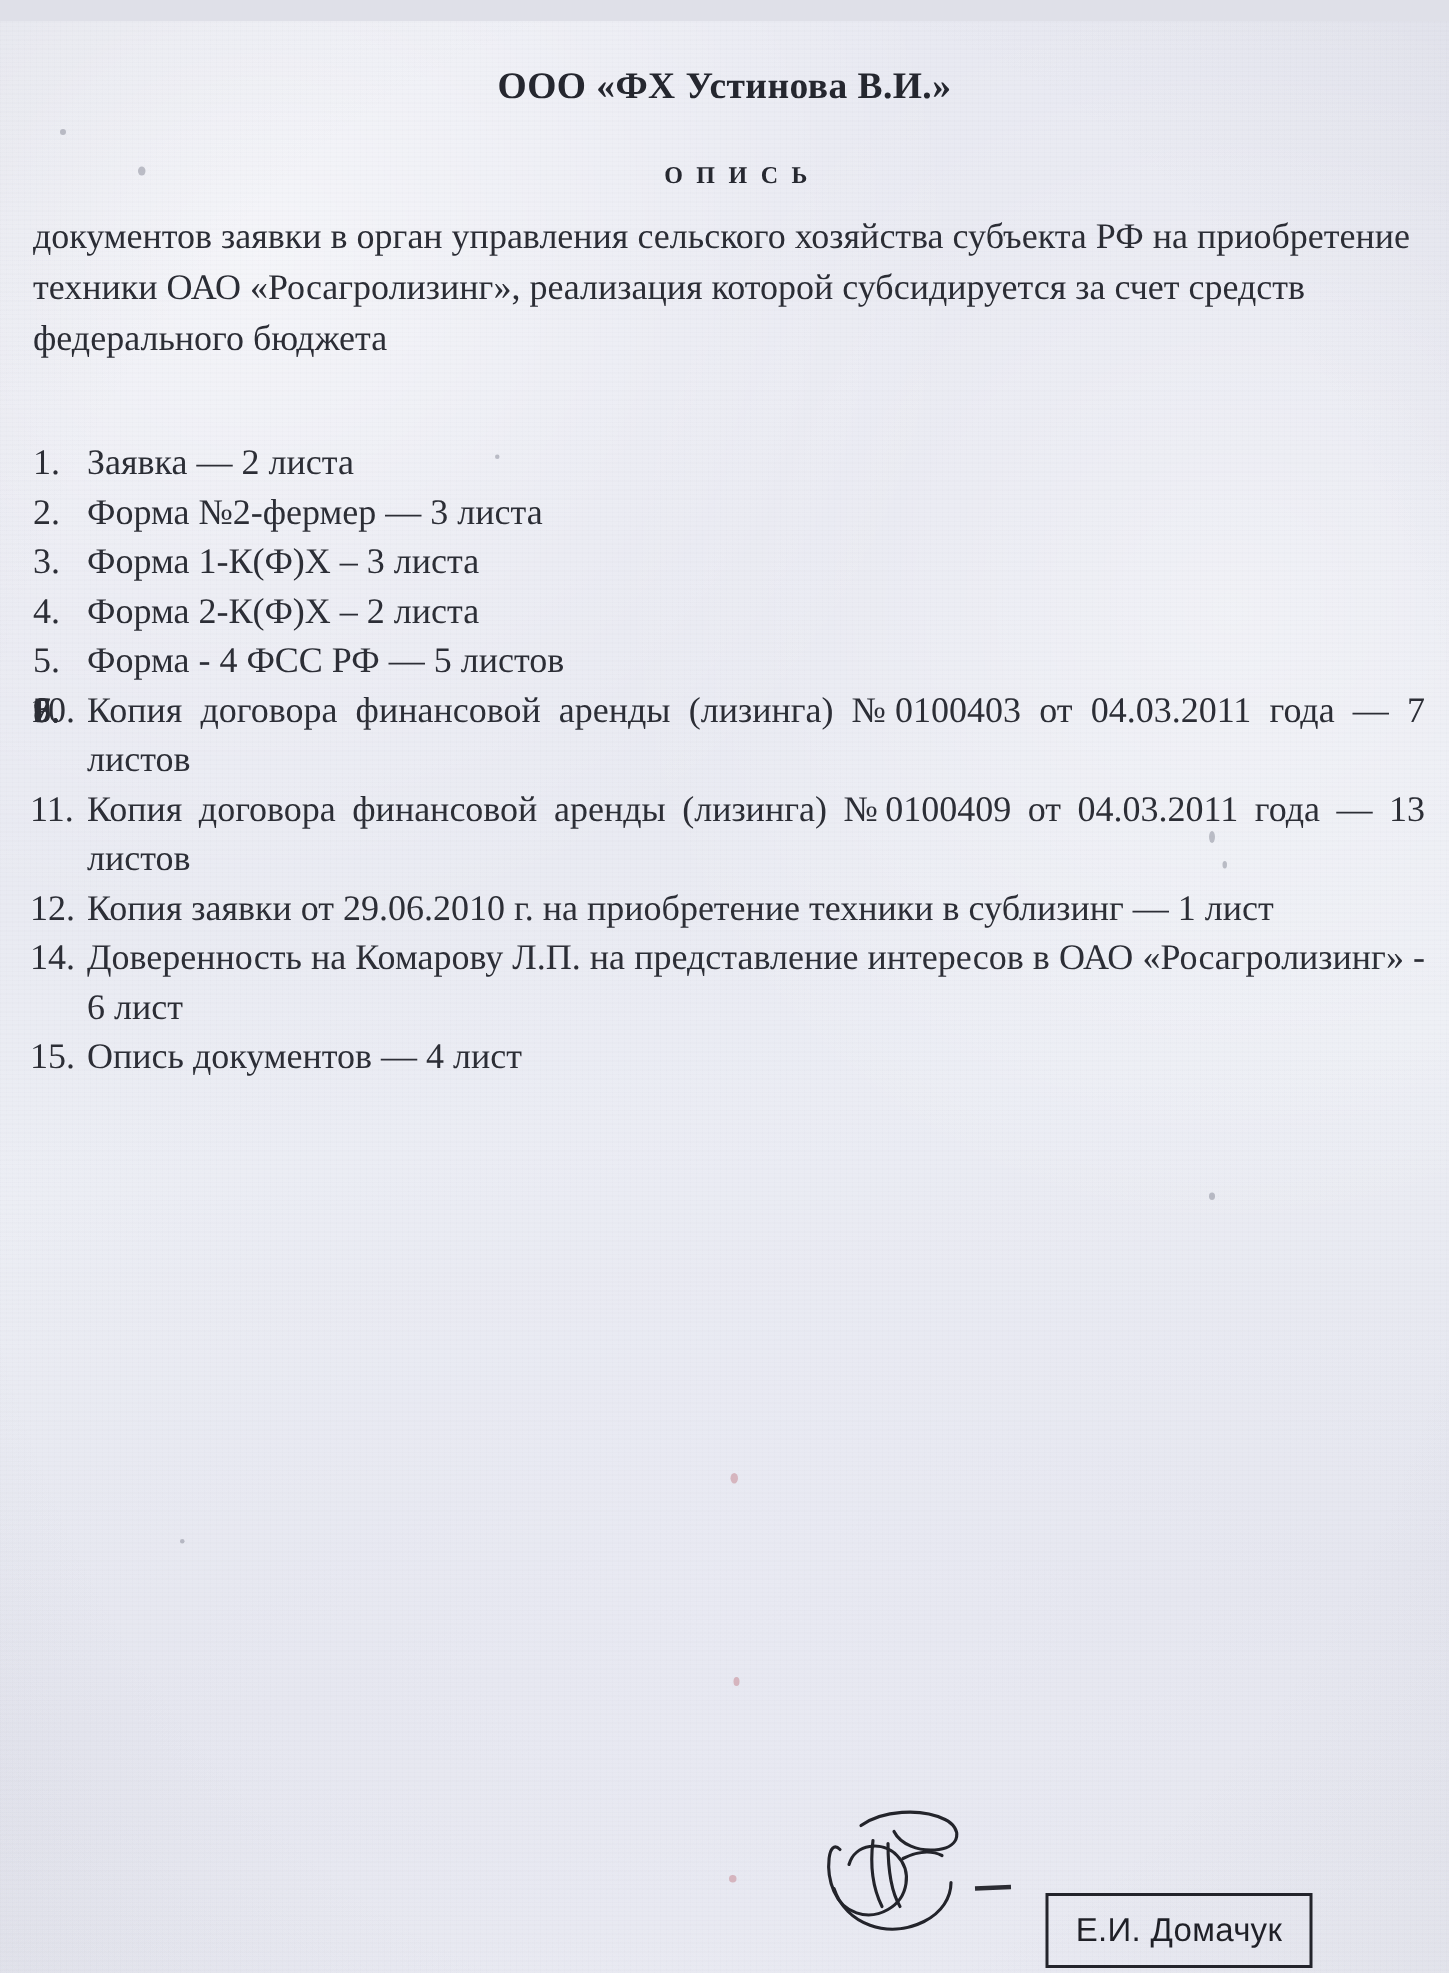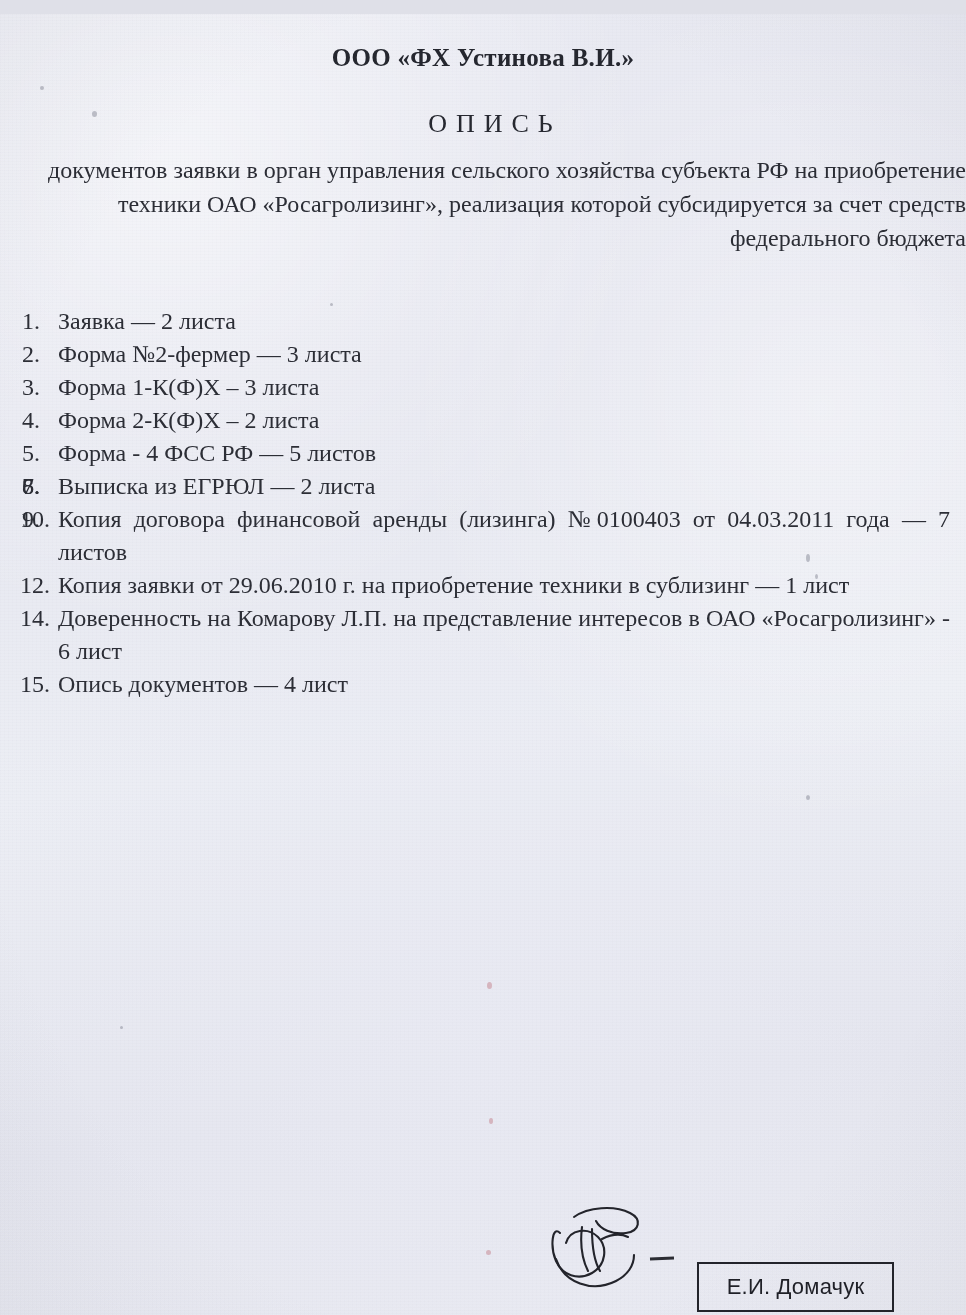--- a/index.html
+++ b/index.html
@@ -48,33 +48,33 @@
     text-align: center;
     font-weight: bold;
     font-size: 25px;
     letter-spacing: 0.3px;
     margin: 0;
     padding-top: 30px;
     color: #25272f;
   }
   .doc-heading {
     text-align: center;
-    font-weight: normal;
-    font-size: 26px;
+    font-weight: bold;
+    font-size: 16px;
     letter-spacing: 9px;
     margin: 0;
     padding-top: 37px;
     padding-left: 24px;
     color: #262830;
   }
   .subtitle {
     margin: 0;
     padding-top: 14px;
     padding-left: 22px;
-    text-align: right;
+    text-align: left;
     font-size: 24px;
     line-height: 34px;
     color: #2b2d35;
   }
 
   .doc-list {
     list-style: none;
     margin: 0;
     padding: 0;
     padding-top: 50px;
@@ -127,21 +127,21 @@
     top: 58px;
     width: 24px;
     height: 3px;
     background: #2b2c33;
     transform: rotate(-2deg);
   }
   .name-box {
     position: absolute;
     left: 697px;
     top: 1248px;
-    width: 197px;
+    width: 178px;
     height: 50px;
     border: 2.5px solid #23242b;
     box-sizing: border-box;
     z-index: 3;
   }
   .name-box span {
     display: block;
     font-family: "Liberation Sans", "DejaVu Sans", sans-serif;
     font-size: 22px;
     font-weight: 500;
@@ -222,32 +222,35 @@
       <li>
         <span class="num">6.</span>
       </li>
 
       <li>
         <span class="num">7.</span>
       </li>
 
       <li>
         <span class="num">8.</span>
-        <span class="body">Выписка из ЕГРЮЛ — 2 листа</span>
       </li>
 
       <li>
         <span class="num">9.</span>
       </li>
 
       <li class="wide justify">
         <span class="num">10.</span>
         <span class="body">Копия договора финансовой аренды (лизинга) №0100403 от 04.03.2011 года — 7 листов</span>
       </li>
 
+      <li class="wide justify">
+        <span class="num">11.</span>
+        <span class="body">Копия договора финансовой аренды (лизинга) №0100409 от 04.03.2011 года — 13 листов</span>
+      </li>
 
       <li class="wide justify">
         <span class="num">12.</span>
         <span class="body">Копия заявки от 29.06.2010 г. на приобретение техники в сублизинг — 1 лист</span>
       </li>
 
 
       <li class="wide justify">
         <span class="num">14.</span>
         <span class="body">Доверенность на Комарову Л.П. на представление интересов в ОАО «Росагролизинг»  - 6 лист</span>

